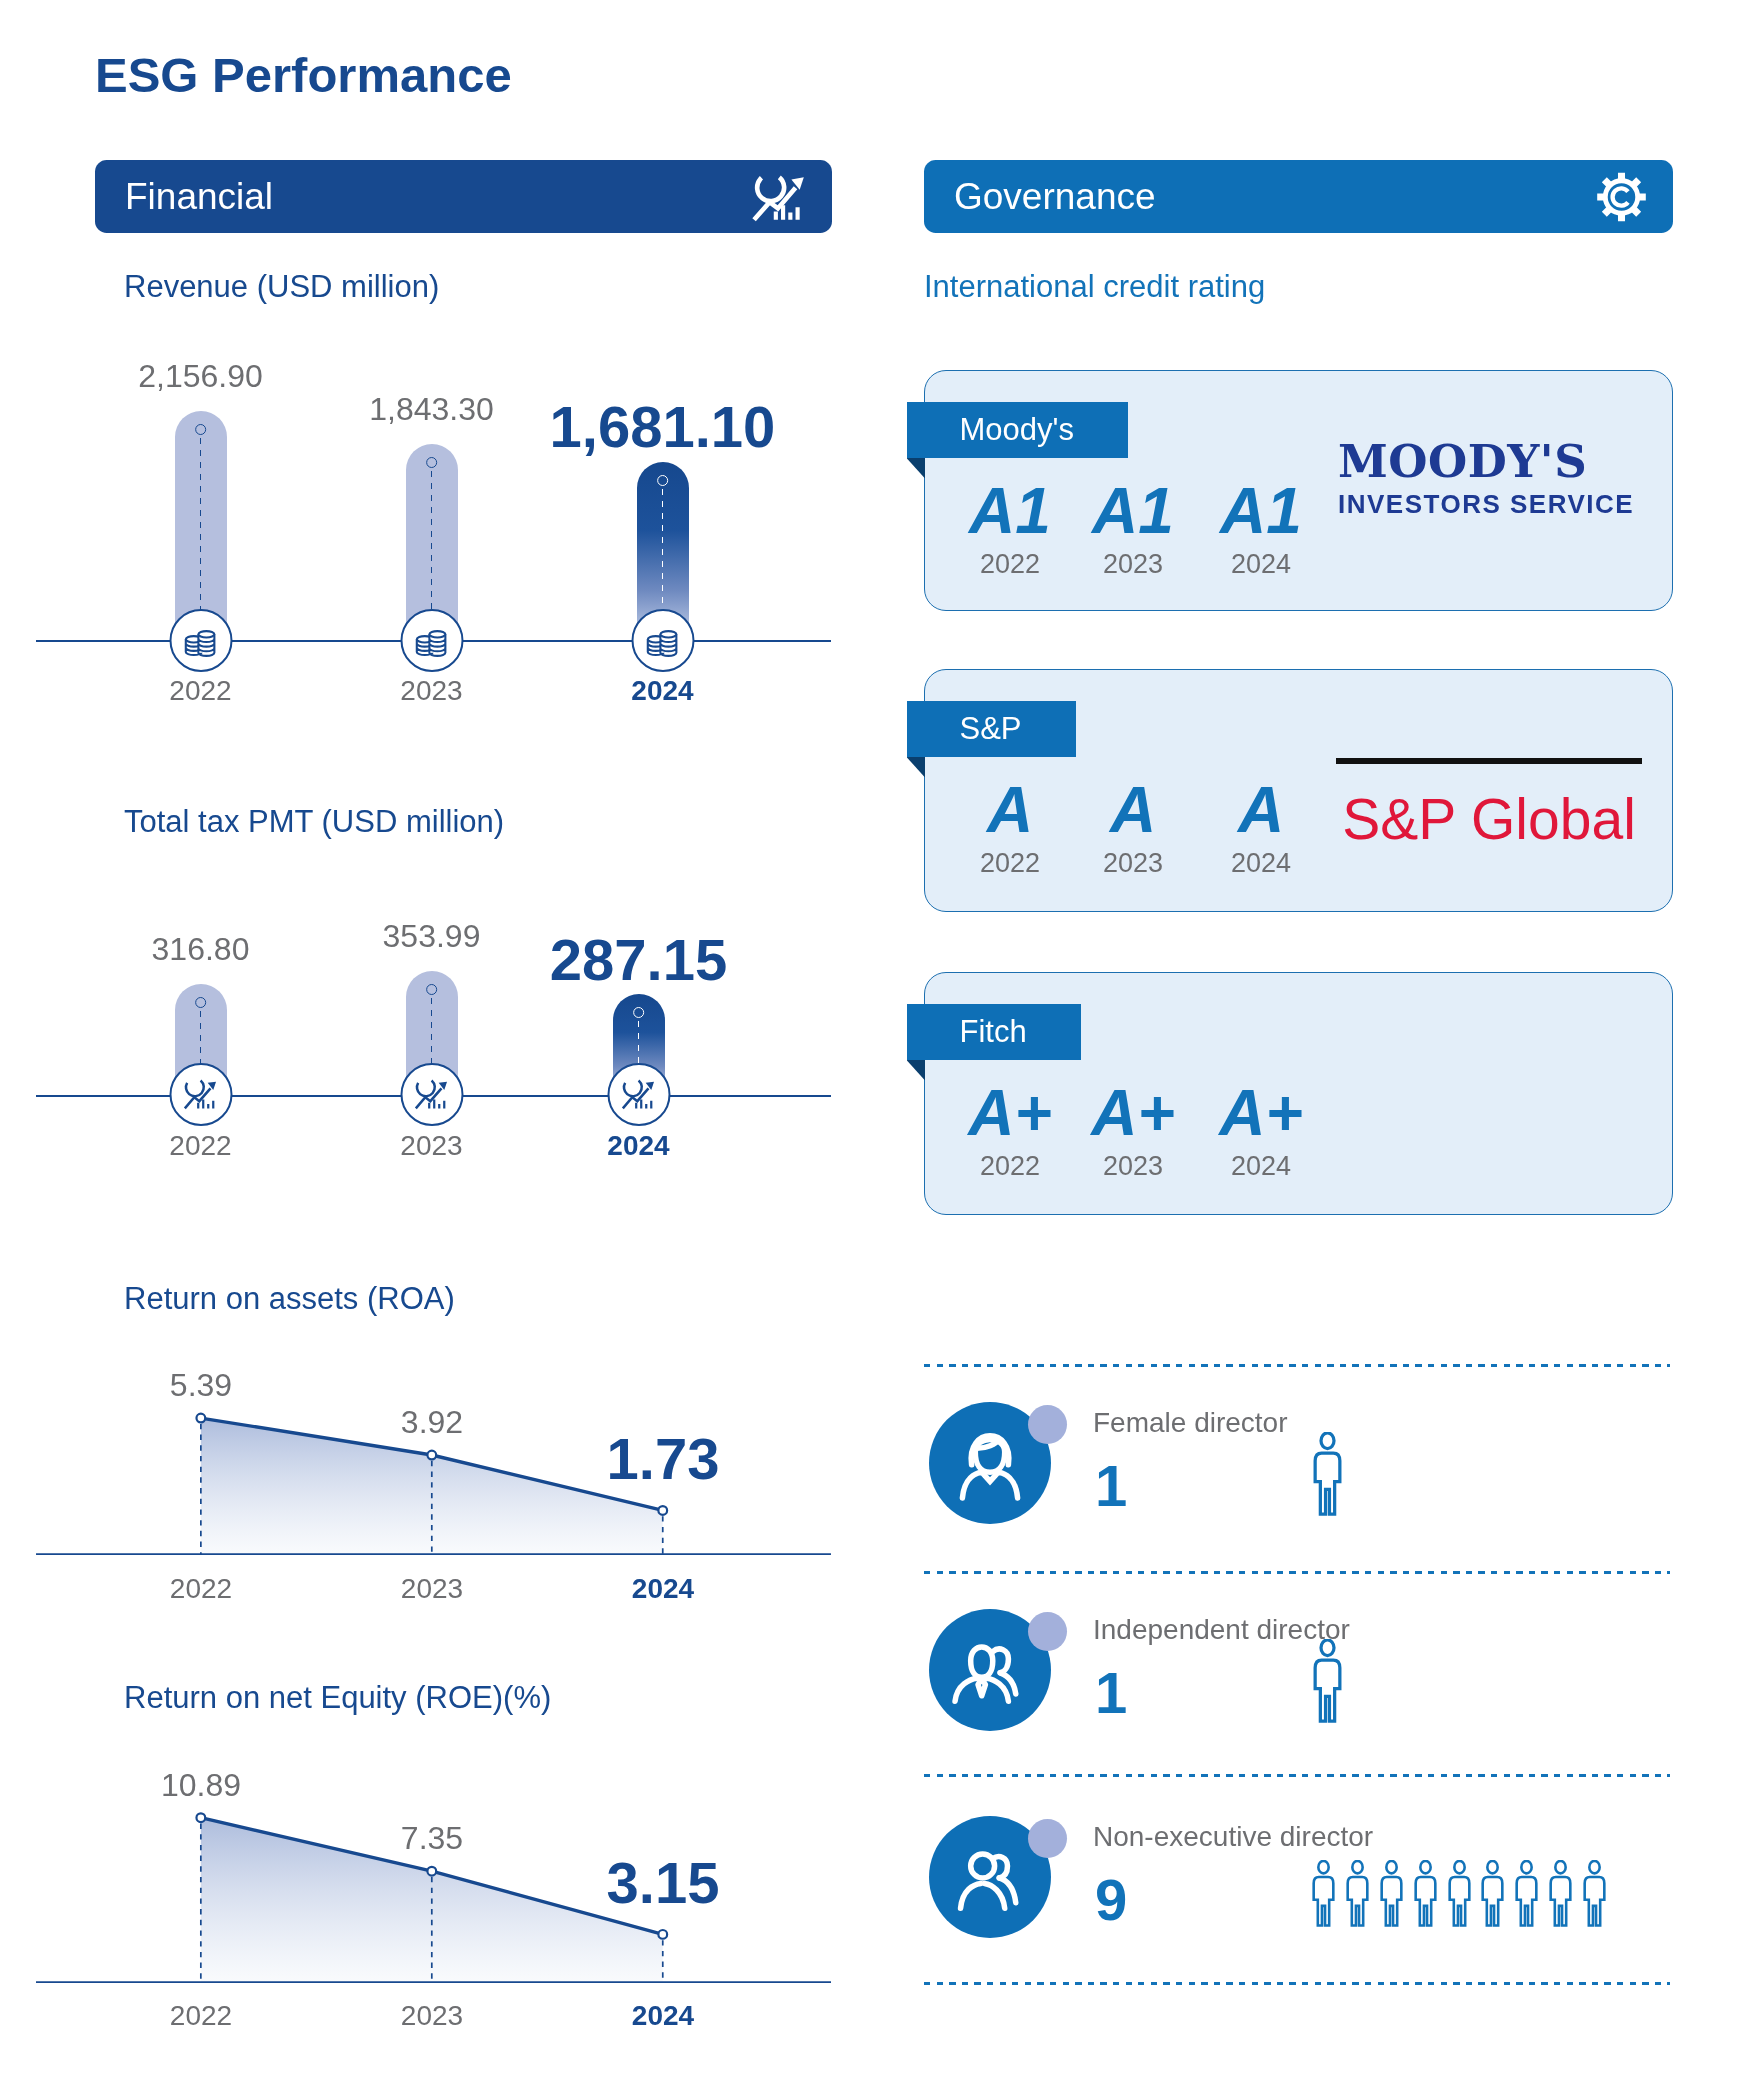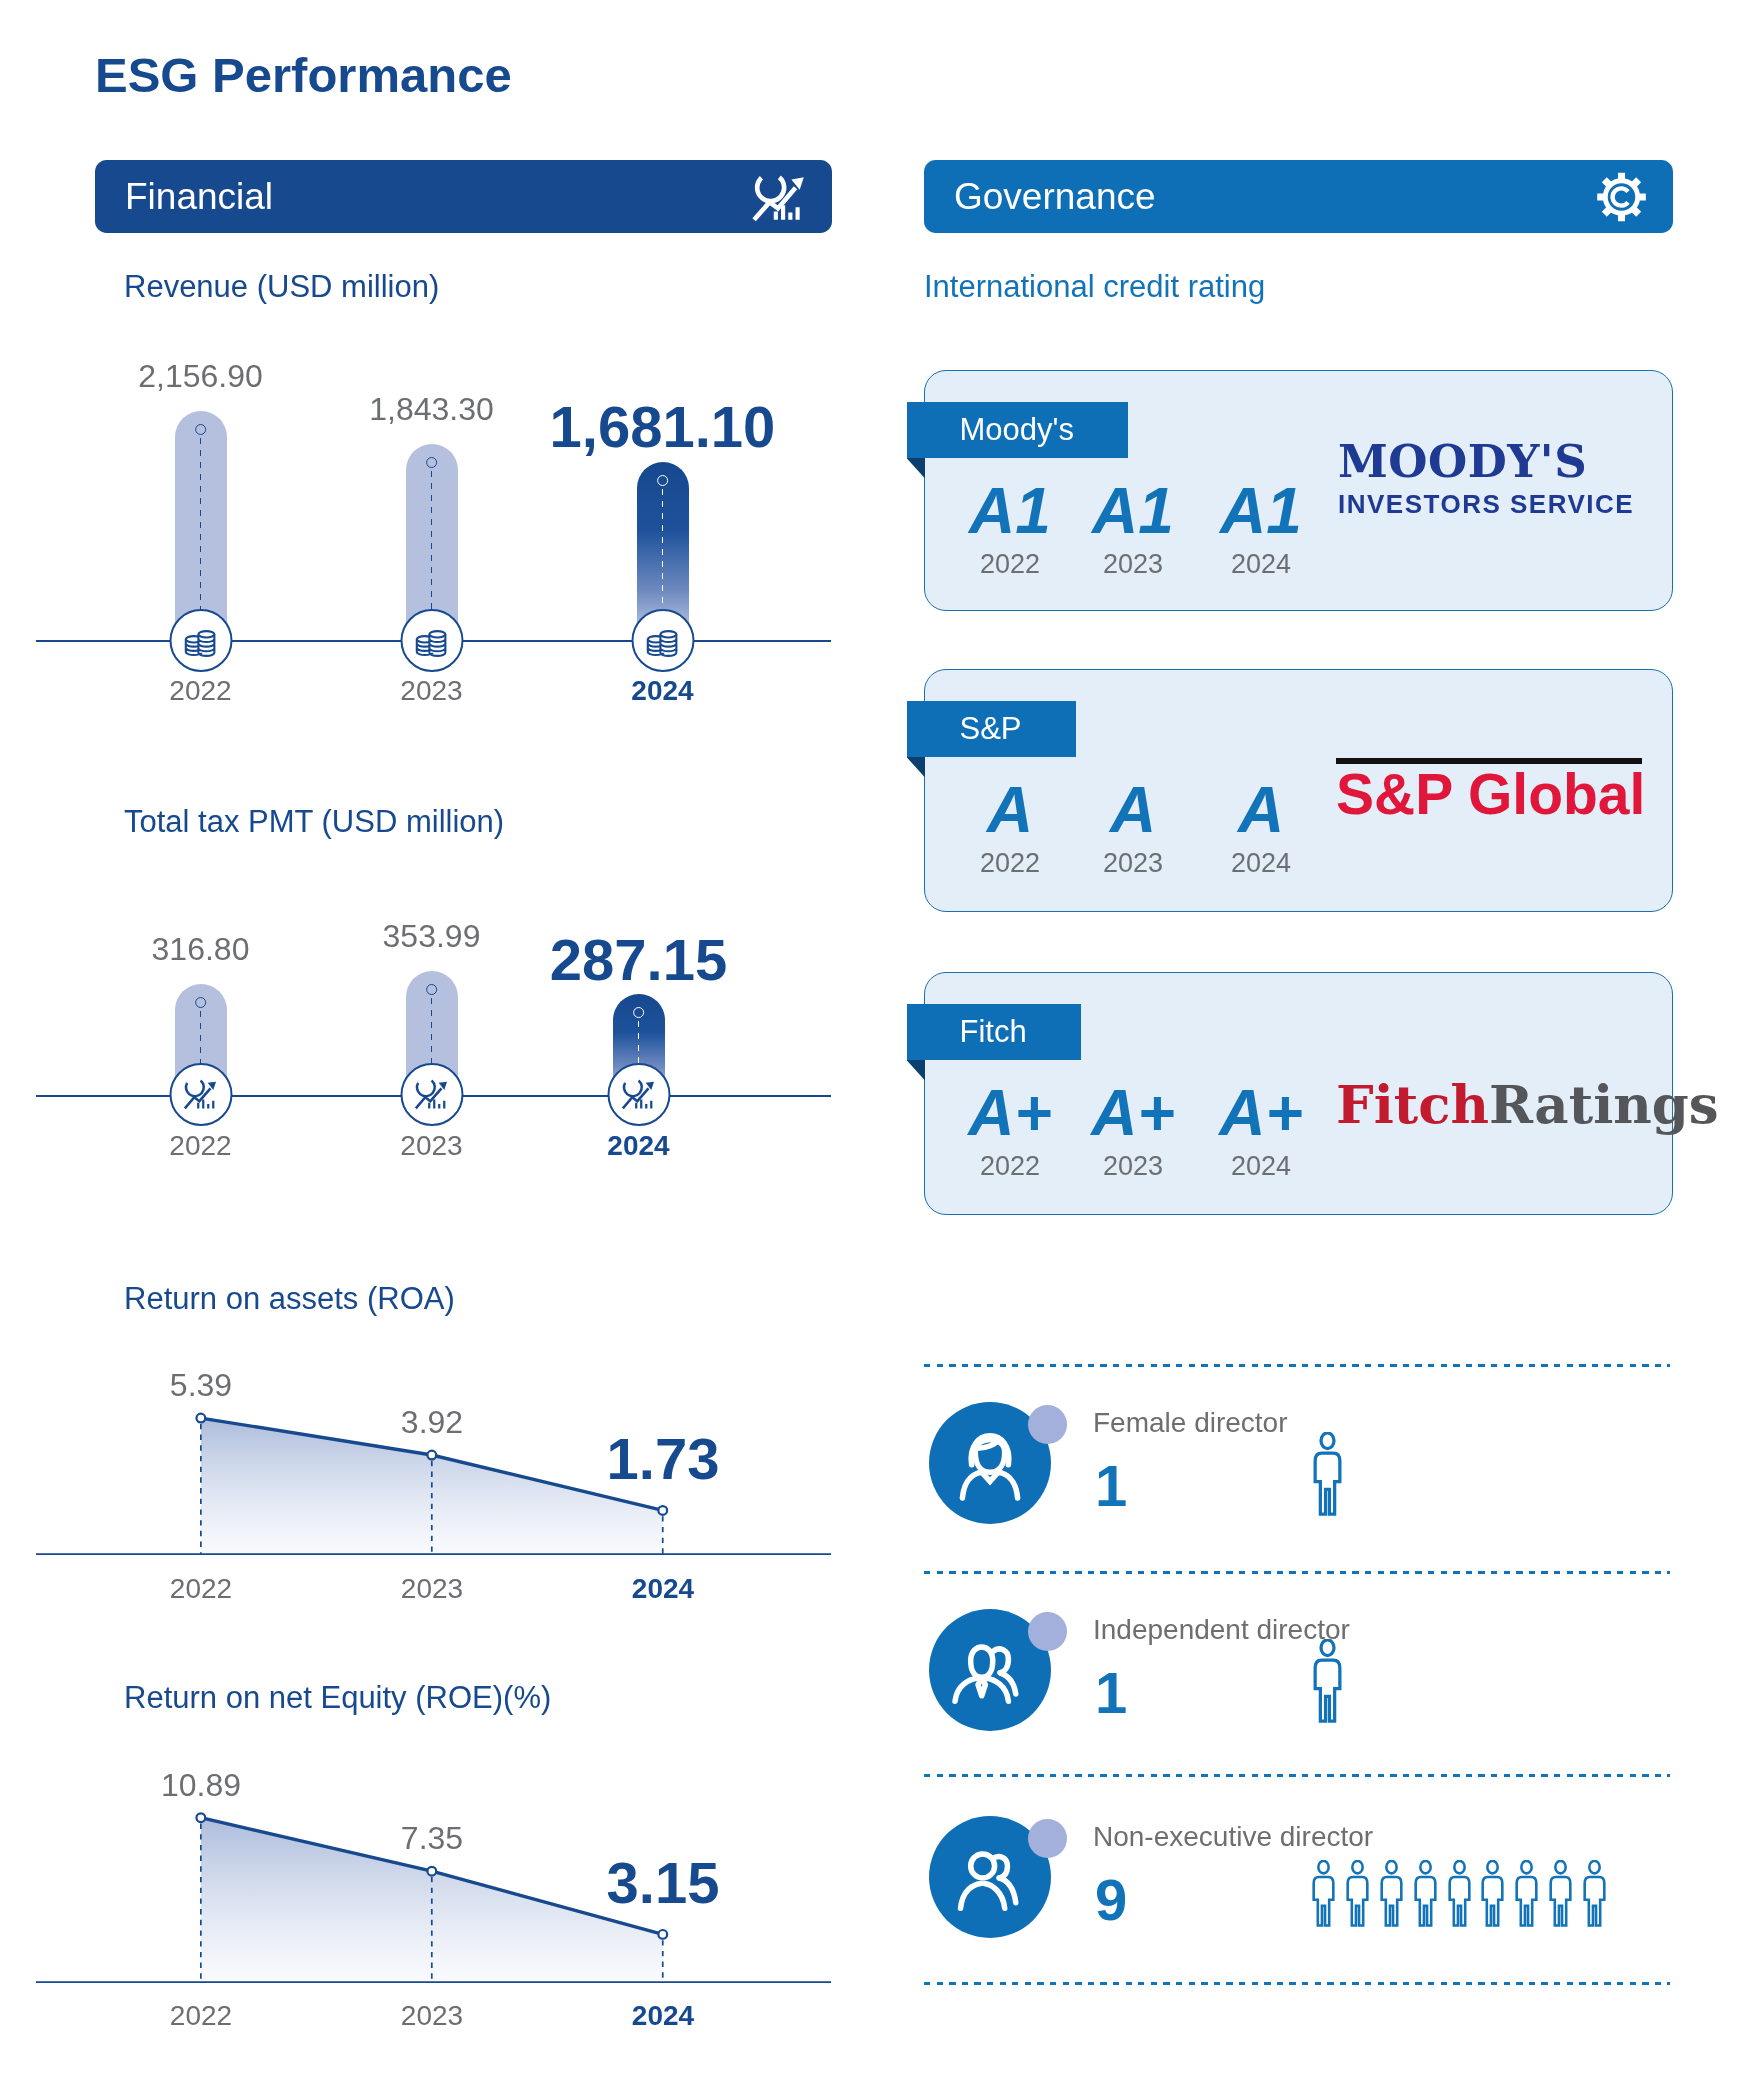--- a/index.html
+++ b/index.html
@@ -52,21 +52,21 @@
   .agency-fold{position:absolute;left:0;top:56px;width:18.5px;height:20.4px;background:#0A3F6E;
                clip-path:polygon(0 0,100% 0,100% 100%);}
   .rating-col{position:absolute;top:108px;width:112px;text-align:center;}
   .rating-val{font-size:64px;font-weight:bold;color:#1273B9;line-height:1;font-style:italic;}
   .rating-year{font-size:27px;color:#6D6E71;margin-top:7.8px;line-height:1;}
   .moodys-logo{position:absolute;left:413px;top:68px;color:#1E3A93;}
   .moodys-l1{font-family:"DejaVu Serif",serif;font-weight:bold;font-size:45px;line-height:1;letter-spacing:0.5px;}
   .moodys-l2{font-family:"Liberation Sans",sans-serif;font-weight:bold;font-size:26px;letter-spacing:1.5px;margin-top:6.8px;line-height:1;}
   .sp-logo{position:absolute;left:411px;top:88px;}
   .sp-bar{width:306px;height:6.3px;background:#111111;}
-  .sp-text{margin-top:2px;font-size:57px;font-weight:bold;color:#E0173A;line-height:1;white-space:nowrap;text-align:center;}
+  .sp-text{margin-top:27px;font-size:57px;font-weight:normal;color:#E0173A;line-height:1;white-space:nowrap;text-align:center;}
   .fitch-logo{position:absolute;left:411px;top:105px;font-family:"DejaVu Serif",serif;font-weight:bold;
               font-size:53px;line-height:1;white-space:nowrap;}
   .fitch-f{color:#C21A2F;}
   .fitch-r{color:#55565A;}
 
   
   .dotline{position:absolute;left:924px;width:746px;height:2.9px;
            background:repeating-linear-gradient(90deg,#1273B9 0 6.3px,transparent 6.3px 12.6px);}
   .div-row{position:absolute;left:924px;width:746px;height:151px;}
   .div-circle{position:absolute;left:4.9px;top:2.4px;width:122px;height:122px;border-radius:50%;background:#0E6FB6;
@@ -344,23 +344,20 @@
       <div class="rating-year">2022</div>
     </div>
     <div class="rating-col" style="left:152px;">
       <div class="rating-val">A+</div>
       <div class="rating-year">2023</div>
     </div>
     <div class="rating-col" style="left:280px;">
       <div class="rating-val">A+</div>
       <div class="rating-year">2024</div>
     </div>
-    <div class="fitch-logo">
-      <span class="fitch-f">Fitch</span><span class="fitch-r">Ratings</span>
-    </div>
   </div>
 
 
   <div class="dotline" style="top:1364px;"></div>
 
   <div class="div-row" style="top:1400px;">
     <div class="div-circle">
       <svg width="92" height="92" viewBox="0 0 100 100">
           <g stroke="#fff" stroke-width="6" fill="none" stroke-linecap="round">
         <path d="M30 52 C24 10 76 10 70 52"></path>

